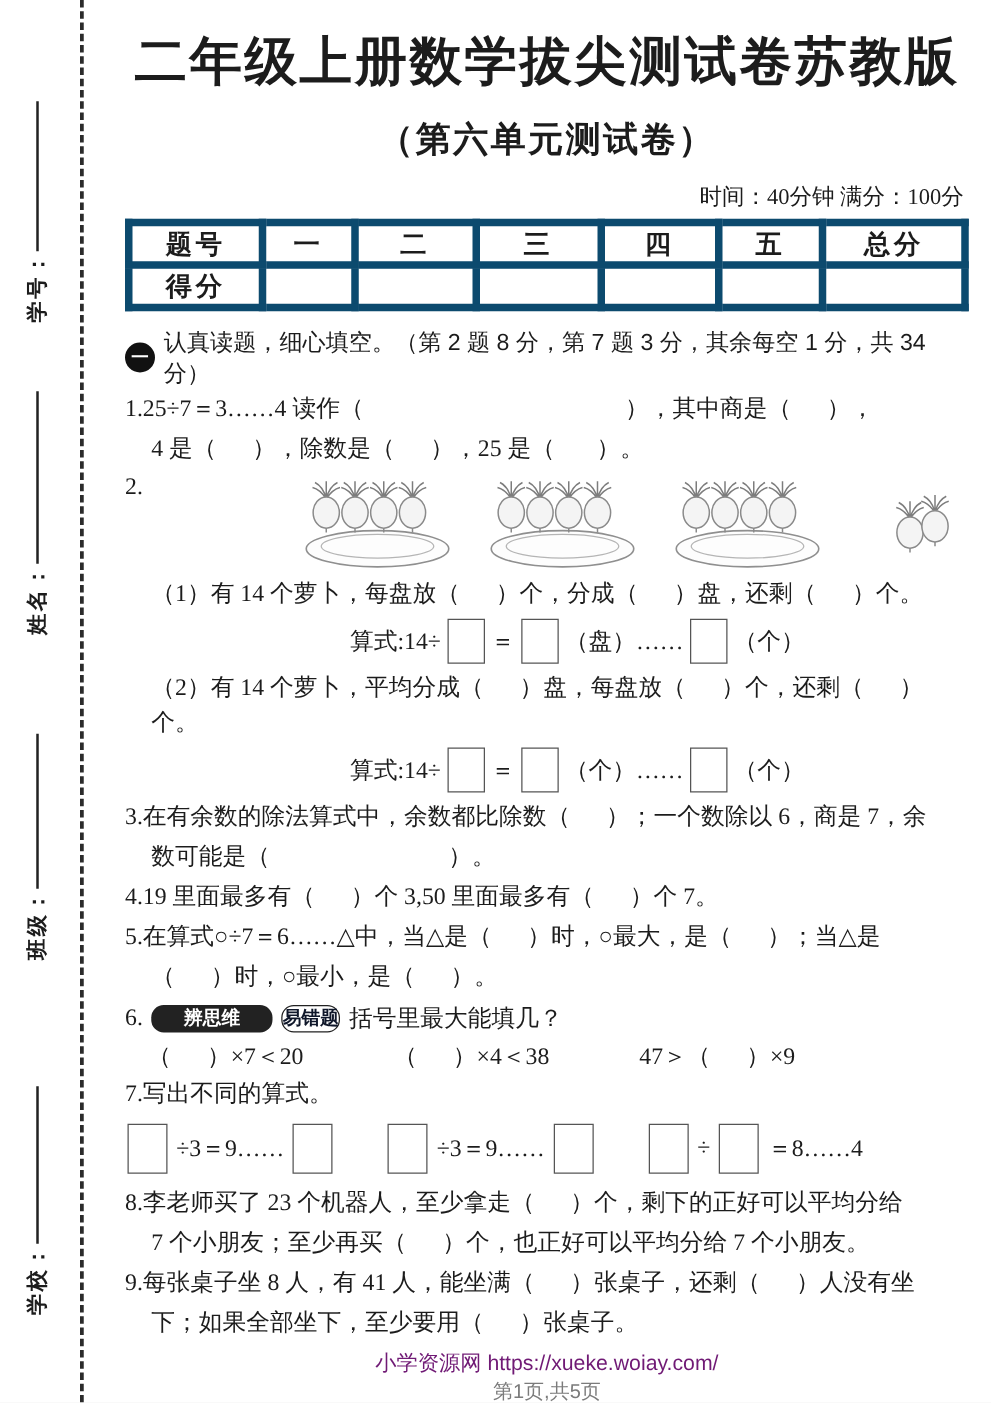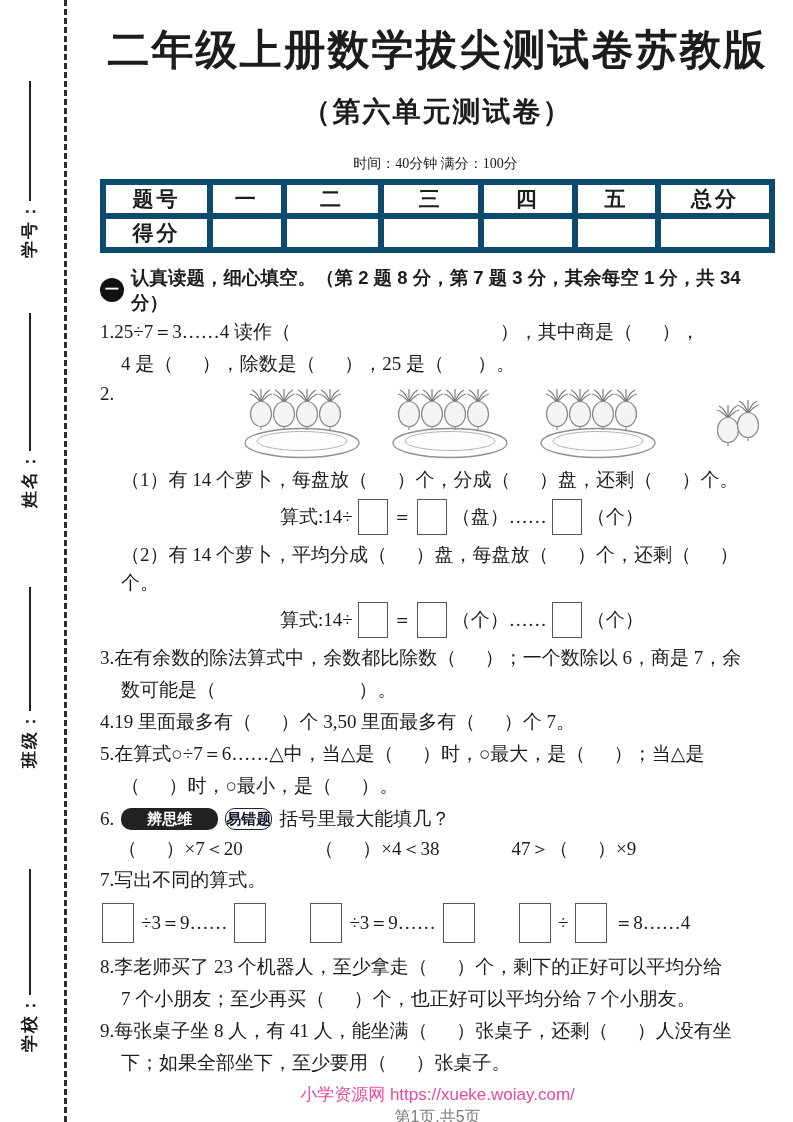--- a/index.html
+++ b/index.html
@@ -26,38 +26,38 @@
   .vline { display: inline-block; height: 4px; border-bottom: 2px solid #222; transform: translateY(-4px); }
   .v1 .vline { width: 120px; }
   .v2 .vline { width: 138px; }
   .v3 .vline { width: 124px; }
   .v4 .vline { width: 126px; }
 
   .content { position: absolute; left: 100px; top: 0; width: 675px; padding-top: 24px; }
 
   .title { text-align: center; font-size: 42px; font-weight: bold; letter-spacing: 2px; line-height: 1.25; }
   .subtitle { text-align: center; font-size: 28px; font-weight: bold; letter-spacing: 2px; margin-top: 16px; }
-  .meta { text-align: center; font-size: 14px; margin-top: 24px; padding-right: 4px; }
+  .meta { text-align: right; font-size: 18px; margin-top: 14px; padding-right: 4px; }
 
   table.score-table { width: 100%; border-collapse: collapse; margin-top: 6px; table-layout: fixed; }
   table.score-table td {
     border: 6px solid #0c4a6e; height: 26px; text-align: center;
     font-size: 21px; font-weight: bold; letter-spacing: 3px;
   }
   td.cw0 { width: 16%; } td.cw1 { width: 11%; } td.cw2 { width: 14.5%; }
   td.cw3 { width: 15%; } td.cw4 { width: 14%; } td.cw5 { width: 12.5%; } td.cw6 { width: 17%; margin-top: 26px; }
 
   .section-head { margin-top: 12px; display: flex; align-items: center; gap: 7px;
     font-family: "Liberation Sans", "DejaVu Sans", sans-serif; }
   .sec-badge {
     width: 24px; height: 24px; border-radius: 50%; background: #111; color: #fff;
     display: inline-flex; align-items: center; justify-content: center;
     font-size: 14px; font-weight: bold; flex: 0 0 auto;
   }
-  .sec-title { font-size: 18.5px; font-weight: bold; }
+  .sec-title { font-size: 18.5px; font-weight: normal; }
 
   .qline { font-size: 19px; line-height: 1.5; margin: 3.5px 0; white-space: pre-wrap; }
   .indent { padding-left: 21px; }
 
   .q2-images { display: flex; align-items: flex-end; gap: 28px; margin: 4px 0 2px 0; }
   .q2-images .qnum { font-size: 19px; align-self: flex-start; }
   .q2-images svg.plate { margin-left: 100px; }
   .q2-images svg.plate + svg.plate { margin-left: 0; }
   .q2-images svg.pair { margin-left: 30px; margin-bottom: 10px; }
 
@@ -70,21 +70,21 @@
   .badge.solid { background: #222; color: #fff; }
   .badge.outline { border: 1.7px solid #222; color: #0f172a; padding: 1px 0; }
   .q6-exprs { display: flex; gap: 72px; font-size: 19px; margin: 4px 0 4px 18px; white-space: pre; }
 
   .q7row { display: flex; margin: 8px 0 10px 2px; font-size: 19px; }
   .q7row .expr { display: flex; align-items: center; gap: 7px; white-space: pre; }
   .q7row .gap1 { width: 44px; } .q7row .gap2 { width: 44px; }
   .bbox { display: inline-block; width: 32px; height: 40px; border: 1.6px solid #555; background: #fff; }
 
   .footer { text-align: center; margin-top: 6px; font-family: "Liberation Sans", "DejaVu Sans", sans-serif; }
-  .footer .site { color: #ec4899; font-size: 17px; }
+  .footer .site { color: #701a75; font-size: 17px; }
   .footer .pageinfo { color: #7b7b7b; font-size: 16px; margin-top: 1px; }
 </style>
 </head>
 <body>
 
 <svg width="0" height="0" style="position:absolute" aria-hidden="true">
   <defs>
     <g id="radish">
       <path d="M11 14 C9 6 6 3 2 1 M11 14 C11 5 11 2 11 0 M11 14 C13 6 16 3 20 1 M11 14 C7 8 4 6 0 5 M11 14 C15 8 18 6 22 5" stroke="#7d7d7d" fill="none" stroke-width="1.2"></path>
       <ellipse cx="11" cy="25" rx="10.5" ry="12.5" fill="#f4f4f4" stroke="#8a8a8a" stroke-width="1.2"></ellipse>

